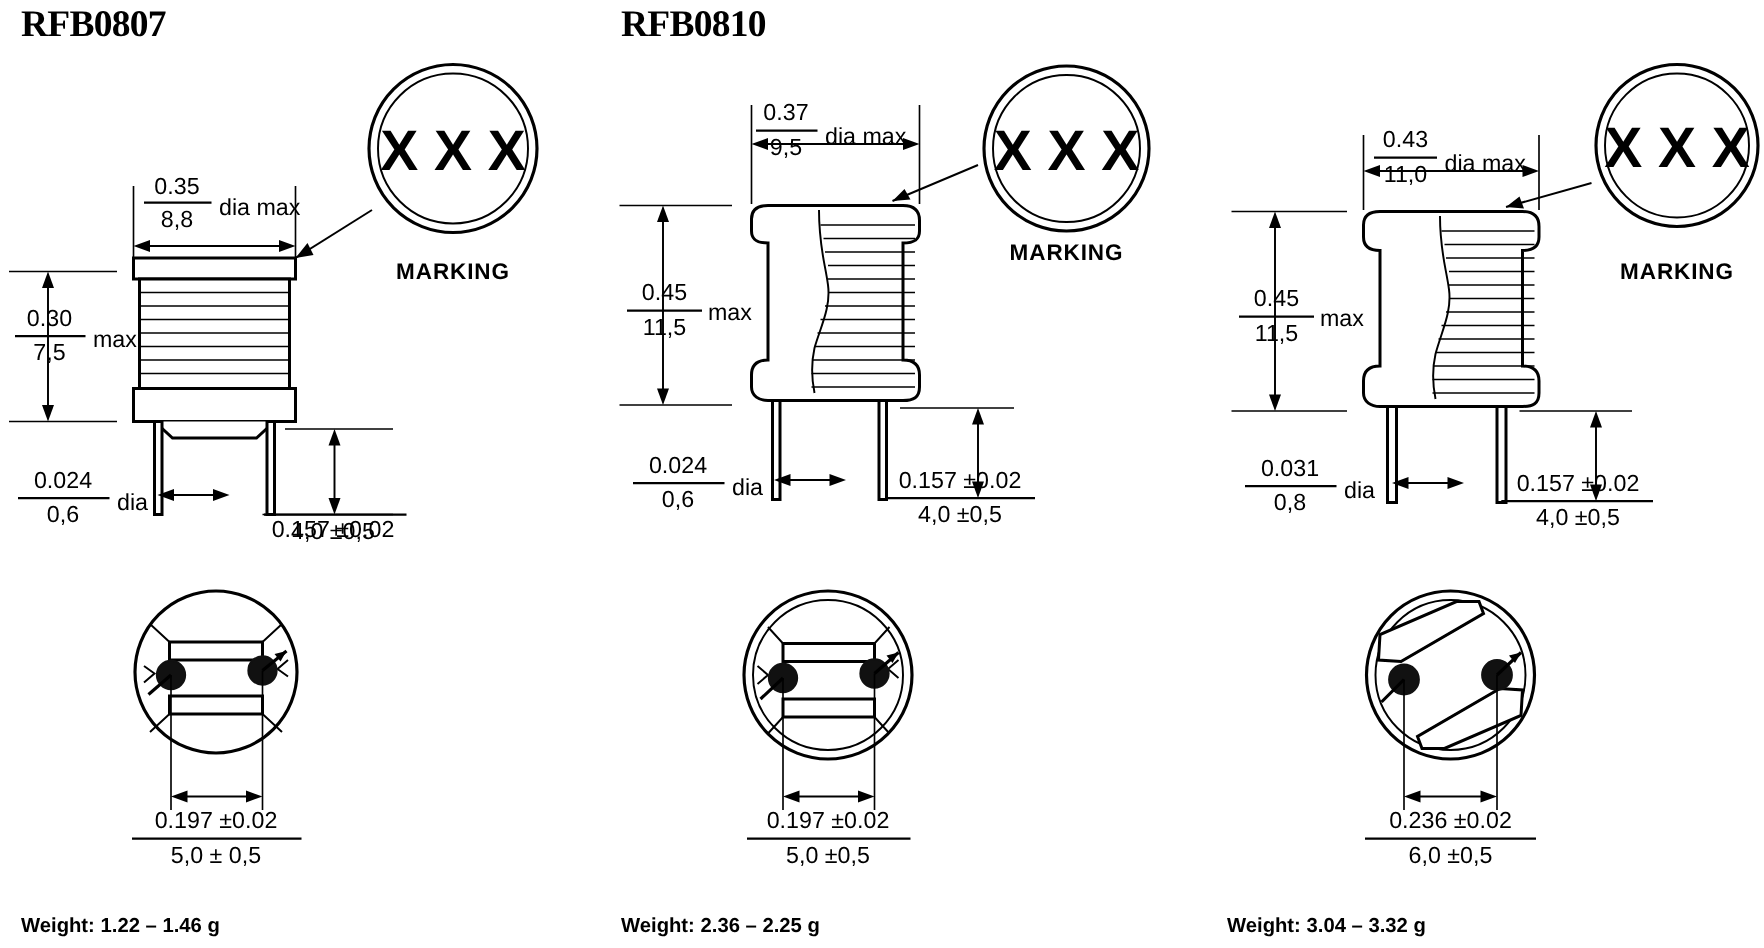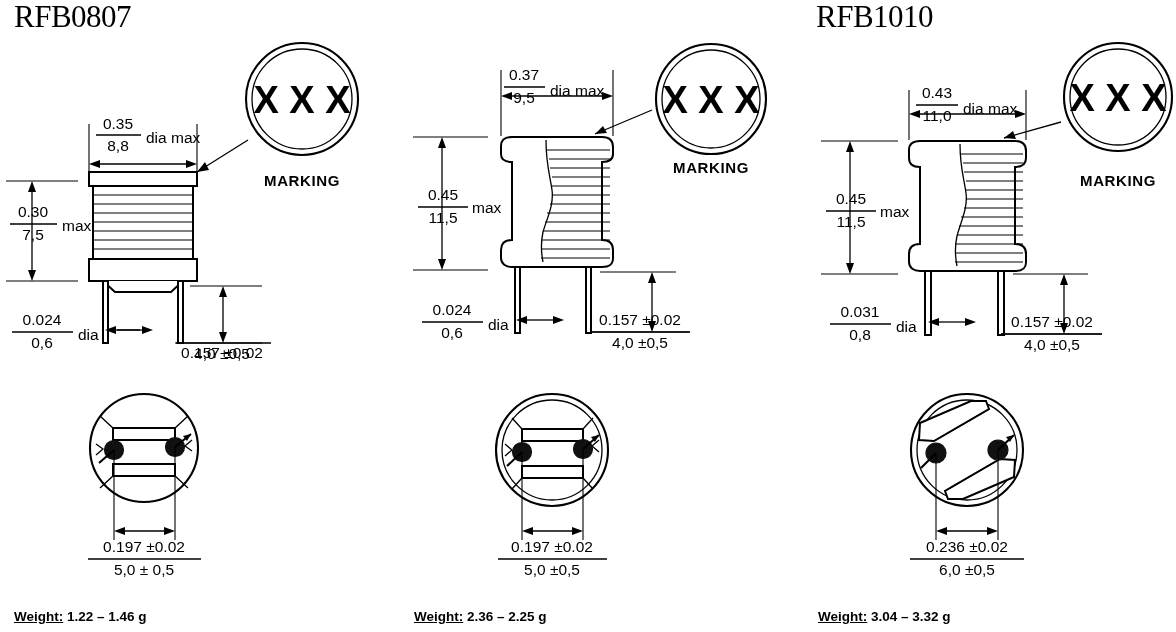--- a/index.html
+++ b/index.html
@@ -30,40 +30,39 @@
   }
   #col-0 { left: 0px; }
   #col-1 { left: 400px; }
   #col-2 { left: 800px; }
 
   .part-title {
     position: absolute;
     left: 14px;
     top: 0px;
     font-family: "Liberation Serif", serif;
-    font-weight: normal;
-    font-size: 31px;
+    font-weight: bold;
+    font-size: 25px;
     letter-spacing: -0.5px;
     line-height: 34px;
     white-space: nowrap;
   }
   #col-2 .part-title { left: 16px; }
 
   .weight-line {
     position: absolute;
     bottom: 8px;
     left: 14px;
     font-family: "Liberation Sans", sans-serif;
     font-size: 13.5px;
     white-space: nowrap;
   }
   #col-2 .weight-line { left: 18px; }
   .weight-label {
     font-weight: bold;
-    text-decoration: underline;
   }
   .weight-value {
     font-weight: bold;
   }
 
   svg.draw {
     position: absolute;
     left: 0;
     top: 0;
     width: 392px;
@@ -212,20 +211,21 @@
 
     </svg>
 
     <div class="weight-line">
       <span class="weight-label">Weight:</span>
       <span class="weight-value">1.22 – 1.46 g</span>
     </div>
   </div>
 
   <div class="col" id="col-1">
+    <div class="part-title">RFB0810</div>
 
     <svg class="draw" viewBox="0 0 392 632">
 
       <g>
         <circle cx="311" cy="99" r="55" class="ln-th"></circle>
         <circle cx="311" cy="99" r="49" class="ln"></circle>
         <text class="markx" x="311" y="113" text-anchor="middle">X X X</text>
       </g>
       <text class="marklbl" x="311" y="173" text-anchor="middle">MARKING</text>
       <g>
@@ -349,21 +349,20 @@
 
     </svg>
 
     <div class="weight-line">
       <span class="weight-label">Weight:</span>
       <span class="weight-value">2.36 – 2.25 g</span>
     </div>
   </div>
 
   <div class="col" id="col-2">
-    <div class="part-title">RFB1010</div>
 
     <svg class="draw" viewBox="0 0 376 632">
 
       <g>
         <circle cx="310" cy="97" r="54" class="ln-th"></circle>
         <circle cx="310" cy="97" r="48" class="ln"></circle>
         <text class="markx" x="310" y="111" text-anchor="middle">X X X</text>
       </g>
       <text class="marklbl" x="310" y="186" text-anchor="middle">MARKING</text>
       <g>

